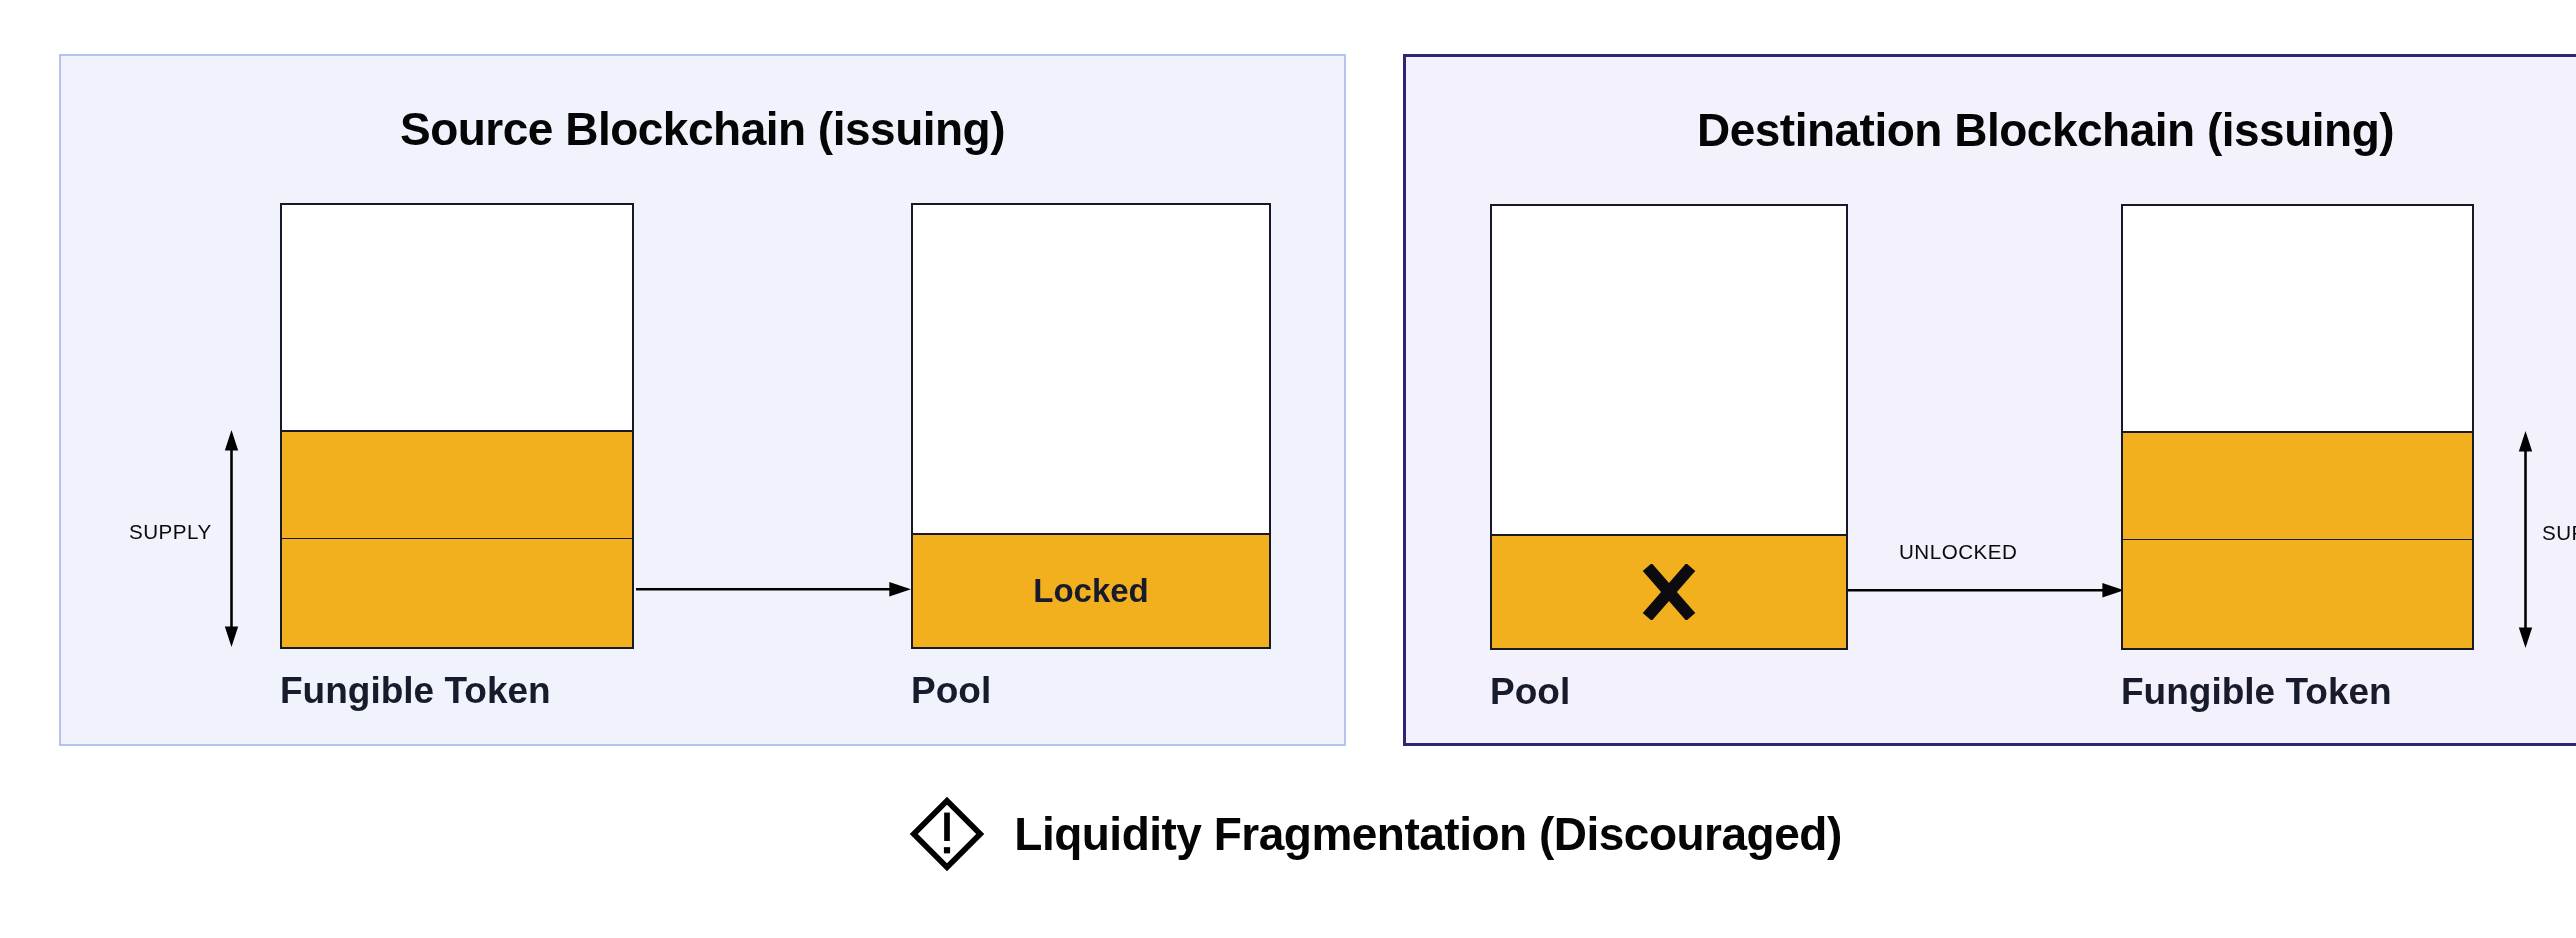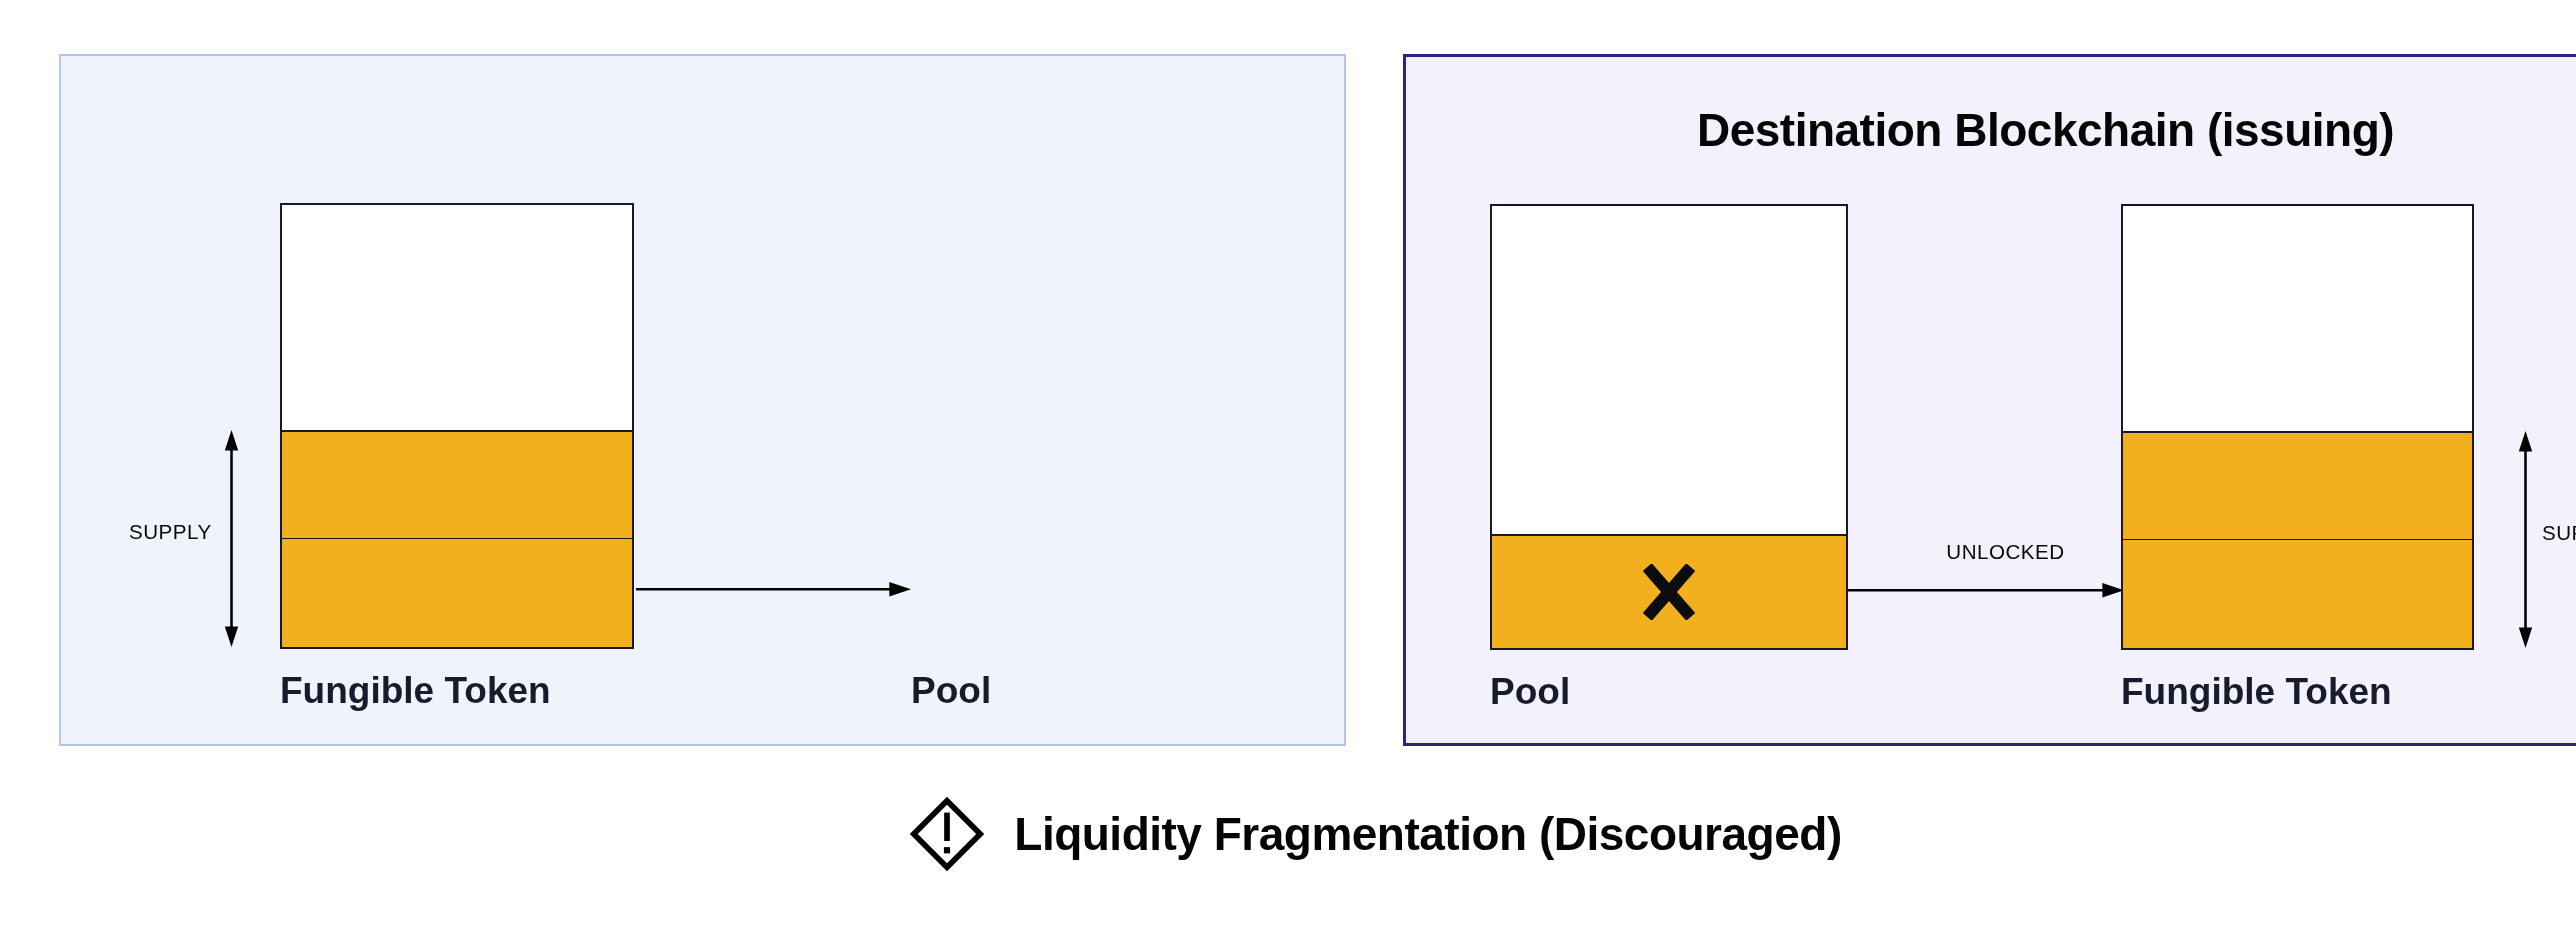--- a/index.html
+++ b/index.html
@@ -32,51 +32,57 @@
   .locked-label{font-size:33px;font-weight:600;color:var(--label-text);}
   .box-label{
     position:absolute;text-align:left;font-size:37px;line-height:43px;
     font-weight:600;color:var(--label-text);
   }
   .small-caps-label{
     position:absolute;font-size:20.6px;font-weight:500;color:#0A0A0A;letter-spacing:0.5px;
   }
   .supply-label-left{left:68px;top:464px;width:103px;text-align:left;}
   .supply-label-right{left:1136px;top:464px;width:113px;text-align:left;}
-  .unlocked-label{left:522px;top:483px;width:155px;text-align:center;}
+  .unlocked-label{left:493px;top:483px;width:155px;}
   .arrow{position:absolute;}
   .caption{
     position:absolute;left:0;top:793px;width:100%;height:82px;
     display:flex;align-items:center;justify-content:center;gap:27px;
   }
   .caption-text{font-size:46px;font-weight:700;color:var(--title-text);letter-spacing:-0.5px;text-align:right;}
 </style>
 </head>
 <body style="--amber: #F2B01E; --left-panel-bg: #F0F3FC; --left-panel-border: #B5C3F1; --right-panel-bg: #F3F1FB; --right-panel-border: #33217A; --box-border: #171A24; --label-text: #171B2C; --title-text: #050505;">
 
 <div class="panel panel-left">
+  <div class="panel-title">Source Blockchain (issuing)</div>
 
   <svg class="arrow" style="left:159px;top:374px;" width="23" height="217" viewBox="0 0 44 422">
     <line x1="22" y1="34" x2="22" y2="388" stroke="#000" stroke-width="5"></line>
     <polygon points="22,0 9,40 35,40" fill="#000"></polygon>
     <polygon points="22,422 9,382 35,382" fill="#000"></polygon>
   </svg>
   <div class="small-caps-label supply-label-left">SUPPLY</div>
 
   <div class="tbox" style="left:219px;top:147px;width:354px;height:446px;">
     <div class="cell cell-upper"></div>
     <div class="cell cell-lower"></div>
   </div>
   <div class="box-label" style="left:219px;top:613px;width:354px;">Fungible Token</div>
 
   <svg class="arrow" style="left:575px;top:523px;" width="275" height="20.6" viewBox="0 0 534 40">
     <line x1="0" y1="20" x2="496" y2="20" stroke="#000" stroke-width="5"></line>
     <polygon points="534,20 492,6 492,34" fill="#000"></polygon>
   </svg>
 
+  <div class="tbox" style="left:850px;top:147px;width:360px;height:446px;">
+    <div class="cell cell-pool">
+      <span class="locked-label">Locked</span>
+    </div>
+  </div>
   <div class="box-label" style="left:850px;top:613px;width:360px;">Pool</div>
 </div>
 
 <div class="panel panel-right">
   <div class="panel-title">Destination Blockchain (issuing)</div>
 
   <div class="tbox" style="left:84px;top:147px;width:358px;height:446px;">
     <div class="cell cell-pool">
       <svg width="54" height="56" viewBox="0 0 104 108">
         <line x1="10" y1="6" x2="94" y2="102" stroke="#0B0B10" stroke-width="23" stroke-linecap="butt"></line>

